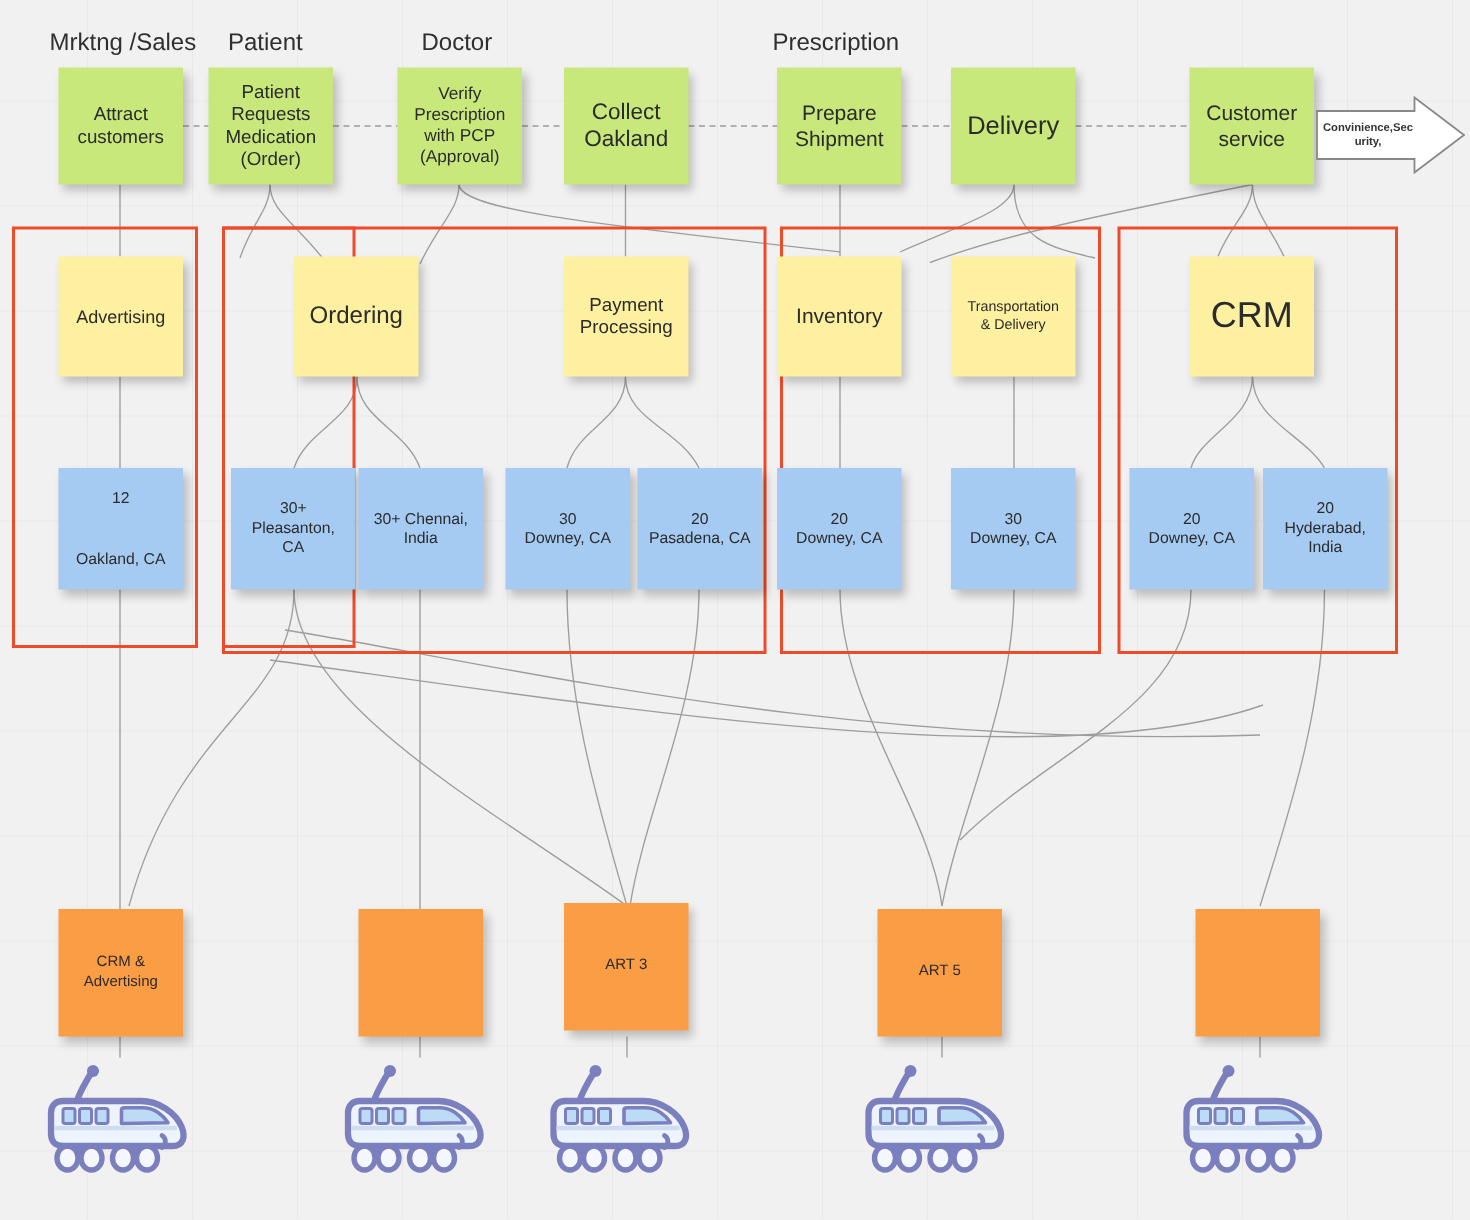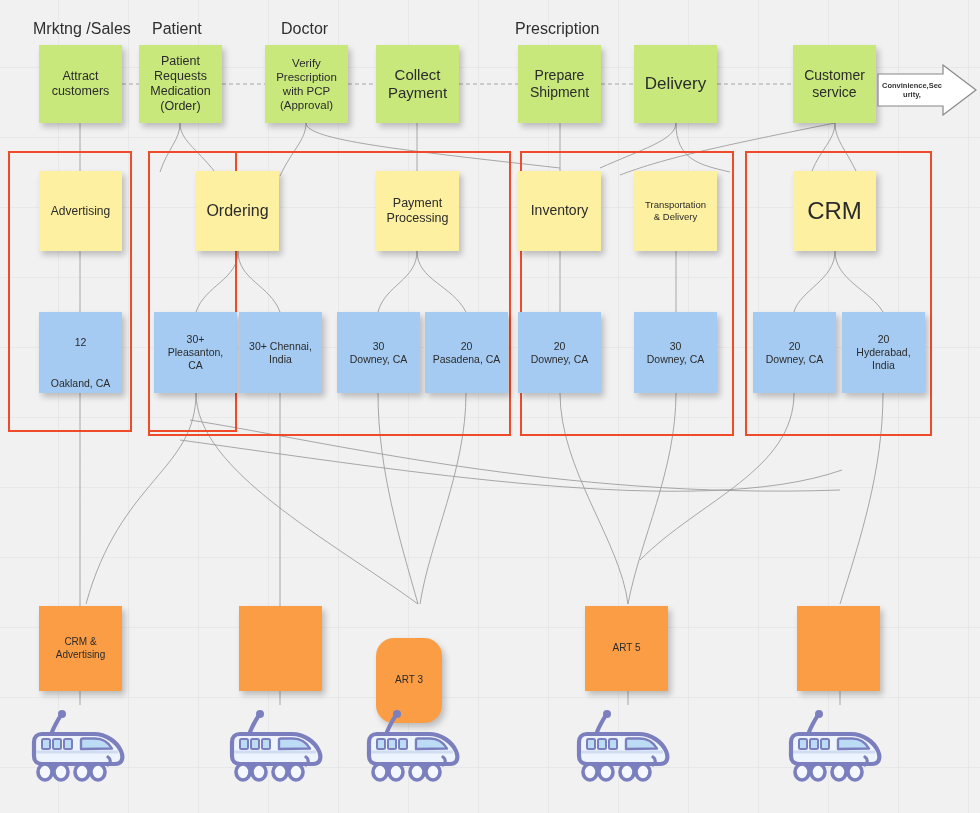--- a/index.html
+++ b/index.html
@@ -163,21 +163,21 @@
 (Order)</span>
       </div>
       <div class="card green" style="left: 265px; top: 45px; width: 83px; height: 78px;">
         <span class="txt" style="font-size: 11.5px;">Verify
 Prescription
 with PCP
 (Approval)</span>
       </div>
       <div class="card green" style="left: 376px; top: 45px; width: 83px; height: 78px;">
         <span class="txt" style="font-size: 15px;">Collect
-Payment</span>
+Oakland</span>
       </div>
       <div class="card green" style="left: 518px; top: 45px; width: 83px; height: 78px;">
         <span class="txt" style="font-size: 14px;">Prepare
 Shipment</span>
       </div>
       <div class="card green" style="left: 634px; top: 45px; width: 83px; height: 78px;">
         <span class="txt" style="font-size: 17px;">Delivery</span>
       </div>
       <div class="card green" style="left: 793px; top: 45px; width: 83px; height: 78px;">
         <span class="txt" style="font-size: 14px;">Customer
@@ -210,21 +210,21 @@
       <div class="card yellow" style="left: 634px; top: 171px; width: 83px; height: 80px;">
         <span class="txt" style="font-size: 9.5px;">Transportation
 &amp; Delivery</span>
       </div>
       <div class="card yellow" style="left: 793px; top: 171px; width: 83px; height: 80px;">
         <span class="txt" style="font-size: 24px;">CRM</span>
       </div>
     </div>
 
   <div id="team-row">
-      <div class="card blue" style="left: 39px; top: 312px; width: 83px; height: 81px; align-items: flex-end;">
+      <div class="card blue" style="left: 39px; top: 312px; width: 83px; height: 81px;">
         <span class="txt" style="font-size: 10.5px;"><span style="display: block;">12</span><span style="display: block; white-space: pre-line; margin-top: 28px;">Oakland, CA</span></span>
       </div>
       <div class="card blue" style="left: 154px; top: 312px; width: 83px; height: 81px; text-align: center;">
         <span class="txt" style="font-size: 10.5px;"><span style="display: block;">30+</span><span style="display: block; white-space: pre-line;">Pleasanton,
 CA</span></span>
       </div>
       <div class="card blue" style="left: 239px; top: 312px; width: 83px; height: 81px;">
         <span class="txt" style="font-size: 10.5px;"><span style="display: block; white-space: pre-line;">30+ Chennai,
 India</span></span>
       </div>
@@ -250,21 +250,21 @@
     </div>
 
   <div id="artifact-row">
       <div class="card orange" style="left: 39px; top: 606px; width: 83px; height: 85px;">
         <span class="txt" style="font-size: 10px;">CRM &amp;
 Advertising</span>
       </div>
       <div class="card orange" style="left: 239px; top: 606px; width: 83px; height: 85px;">
         <span class="txt" style="font-size: 10px;"></span>
       </div>
-      <div class="card orange" style="left: 376px; top: 638px; width: 66px; height: 85px; border-radius: 18px;">
+      <div class="card orange" style="left: 376px; top: 602px; width: 83px; height: 85px;">
         <span class="txt" style="font-size: 10px;">ART 3</span>
       </div>
       <div class="card orange" style="left: 585px; top: 606px; width: 83px; height: 85px;">
         <span class="txt" style="font-size: 10px;">ART 5</span>
       </div>
       <div class="card orange" style="left: 797px; top: 606px; width: 83px; height: 85px;">
         <span class="txt" style="font-size: 10px;"></span>
       </div>
     </div>
 

